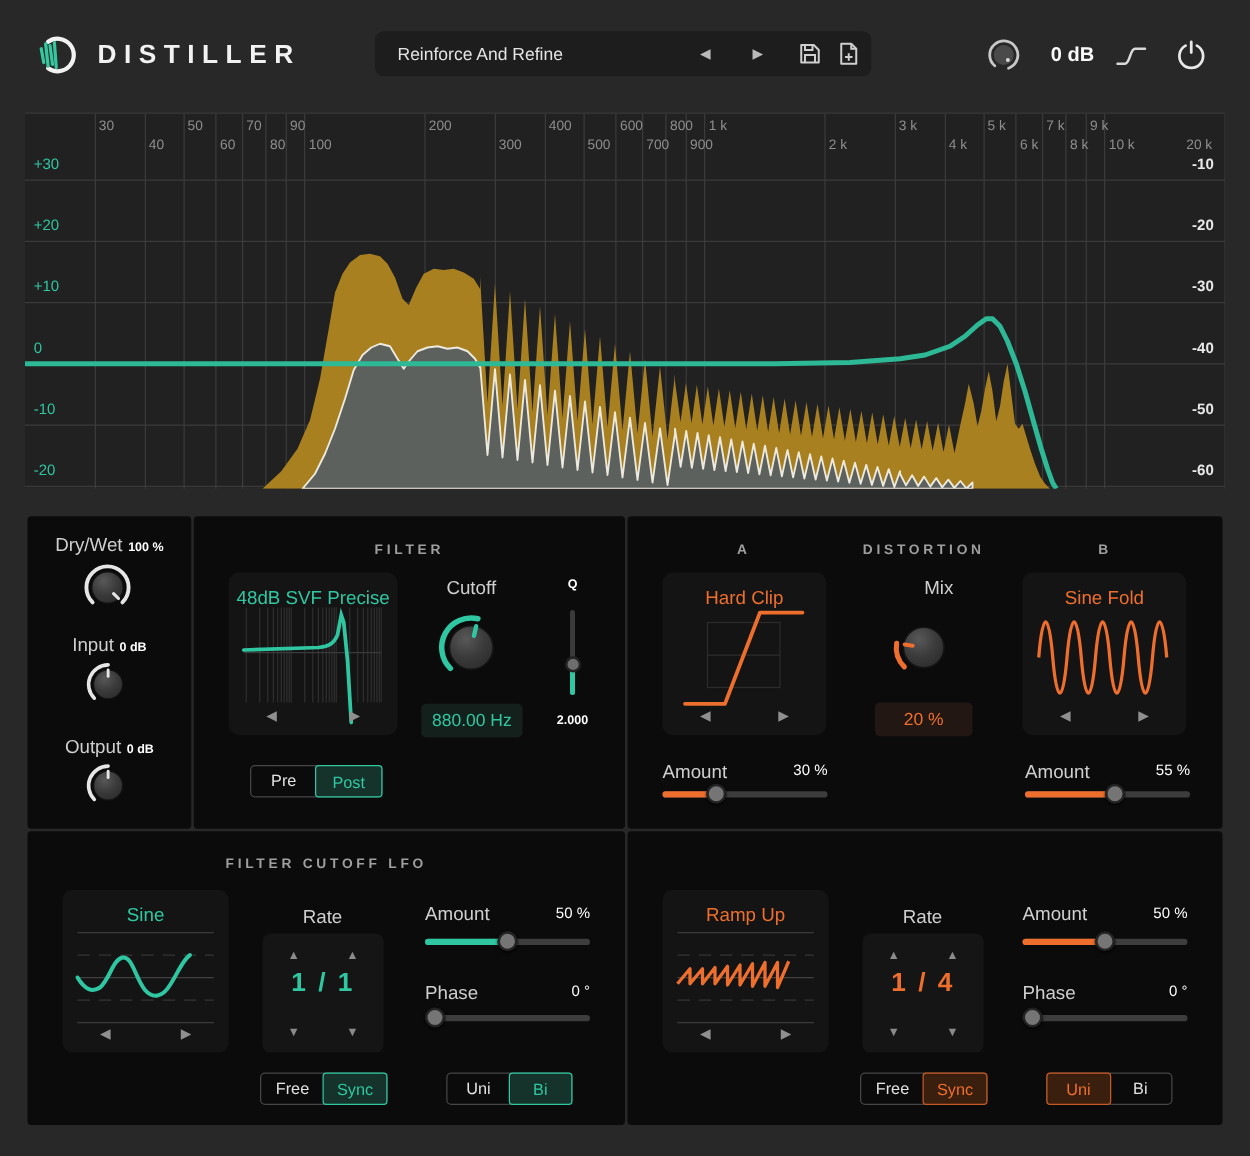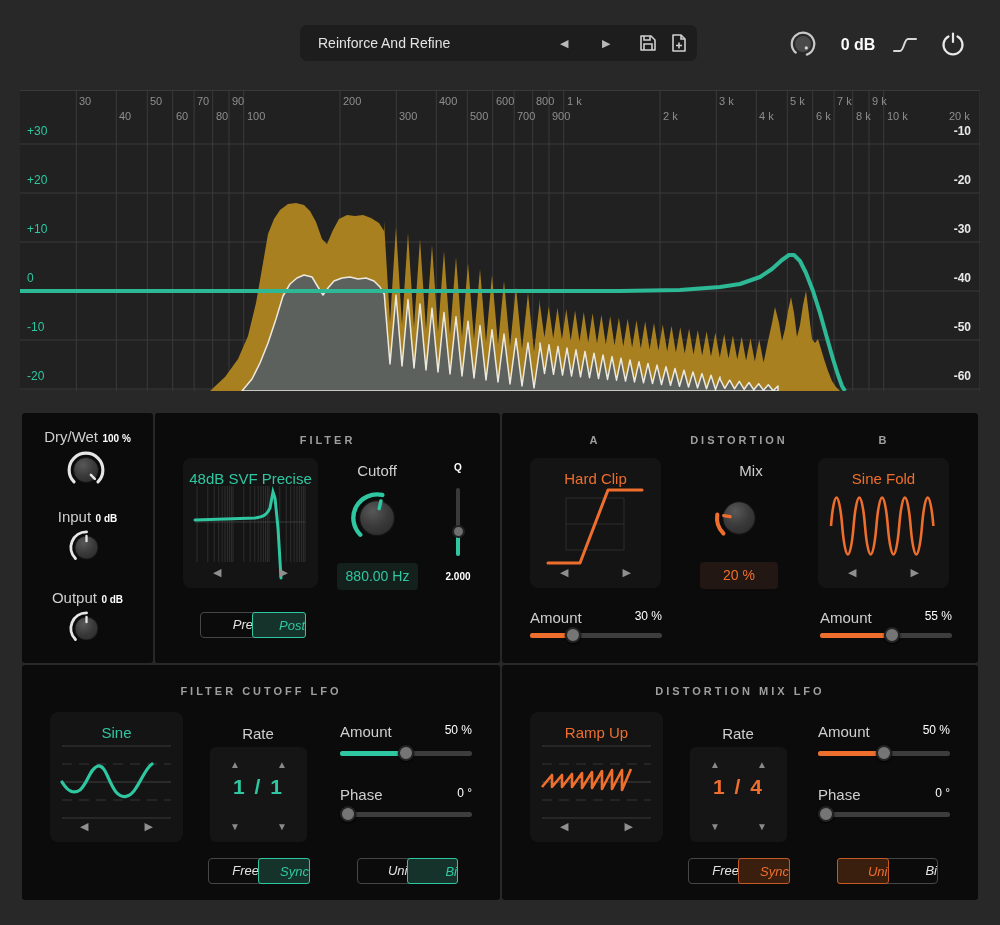--- a/index.html
+++ b/index.html
@@ -49,21 +49,21 @@
   .teal-t { color:#2fc7a1; } .orange-t { color:#ee6f2d; }
   .thumb-arr { position:absolute; bottom:9px; font-size:11px; color:#8f8f8f; }
   .arr-l { left:30px; } .arr-r { right:30px; }
 
   .valbox { position:absolute; border-radius:4px; text-align:center; font-size:14px; line-height:27px; height:27px; }
   .valbox.teal-t { background:#14201c; }
   .valbox.orange-t { background:#221712; }
 
   
   .toggle { position:absolute; display:flex; border:1px solid #464646; border-radius:4px; height:26px; }
-  .tseg { flex:1; text-align:right; line-height:24px; font-size:13px; color:#e3e3e3;font-style:italic; }
+  .tseg { flex:1; text-align:center; line-height:24px; font-size:13px; color:#e3e3e3; }
   .tseg.on-teal { color:#2fc7a1; background:#15332a; border:1px solid #2fc7a1; border-radius:3px; margin:-1px; line-height:25px; }
   .tseg.on-orange { color:#ee6f2d; background:#3a1e0e; border:1px solid #c65a24; border-radius:3px; margin:-1px; line-height:25px; }
 
   
   .hslider { position:absolute; height:16px; }
   .sl-track { position:absolute; left:0; right:0; top:6px; height:5px; background:#3d3d3d; border-radius:3px; }
   .sl-fill { position:absolute; left:0; top:6px; height:5px; border-radius:3px; }
   .sl-fill.teal-f { background:#2fc7a1; } .sl-fill.orange-f { background:#ee6f2d; }
   .sl-handle { position:absolute; top:0; width:16px; height:16px; border-radius:50%; background:#757575; border:2px solid #232323; box-shadow:0 1px 2px #000; }
 
@@ -92,20 +92,27 @@
     <defs>
       <radialGradient id="kgrad" cx="38%" cy="30%" r="80%">
         <stop offset="0%" stop-color="#585858"></stop>
           <stop offset="55%" stop-color="#3a3a3a"></stop>
           <stop offset="100%" stop-color="#2b2b2b"></stop>
       </radialGradient>
     </defs>
   </svg>
 
   <div id="topbar">
+    <div id="logo">
+      <svg width="40" height="40" viewBox="0 0 40 40">
+        <path d="M12.5,9.4 A13,13 0 1 1 12.5,30.6" fill="none" stroke="#f2f2f2" stroke-width="3.4" stroke-linecap="round"></path>
+        <path d="M7,15 L9,26 M10.5,11 L12.5,29 M14,12.5 L16,27.5 M17.5,10 L19,30" fill="none" stroke="#35c7a0" stroke-width="2.6" stroke-linecap="round"></path>
+      </svg>
+      <span id="logo-title">DISTILLER</span>
+    </div>
 
     <div id="preset-box">
       <span id="preset-name">Reinforce And Refine</span>
       <span id="preset-prev" class="pb-arrow">◀</span>
       <span id="preset-next" class="pb-arrow">▶</span>
       <svg id="save-icon" class="pb-icon" width="20" height="20" viewBox="0 0 20 20">
         <path d="M3,3 H13 L17,7 V17 H3 Z" fill="none" stroke="#cfcfcf" stroke-width="1.6" stroke-linejoin="round"></path>
         <path d="M6,3 V7 H12 V3 M6,17 V11 H14 V17" fill="none" stroke="#cfcfcf" stroke-width="1.6"></path>
       </svg>
       <svg id="saveas-icon" class="pb-icon" width="18" height="20" viewBox="0 0 18 20">
@@ -405,21 +412,20 @@
       <div class="tseg">Free</div>
       <div class="tseg on-teal">Sync</div>
     </div>
     <div class="toggle" style="left:335px;top:193px;width:101px">
       <div class="tseg">Uni</div>
       <div class="tseg on-teal">Bi</div>
     </div>
   </section>
 
   <section class="panel" id="lfo2">
-    <div class="hdr" style="left:0;right:0;top:20px">DISTORTION MIX LFO</div>
 
     <div class="thumb" style="left:28px;top:47px;width:133px;height:130px">
       <div class="thumb-label orange-t">Ramp Up</div>
       <svg width="133" height="130" viewBox="0 0 133 130" style="position:absolute;left:0;top:0">
         <line x1="12" y1="34" x2="121" y2="34" stroke="#3a3a3a"></line>
         <line x1="12" y1="52" x2="121" y2="52" stroke="#343434" stroke-dasharray="10 7"></line>
         <line x1="12" y1="70" x2="121" y2="70" stroke="#414141"></line>
         <line x1="12" y1="88" x2="121" y2="88" stroke="#343434" stroke-dasharray="10 7"></line>
         <line x1="12" y1="106" x2="121" y2="106" stroke="#3a3a3a"></line>
         <path d="M12,75 L22,63 L22,75 L32,63 L32,75 L42,62 L42,75 L52,61 L52,76 L62,60 L62,76 L72,59 L72,77 L82,58 L82,77 L92,58 L92,78 L101,57" fill="none" stroke="#ee6f2d" stroke-width="2.6" stroke-linejoin="round"></path>

